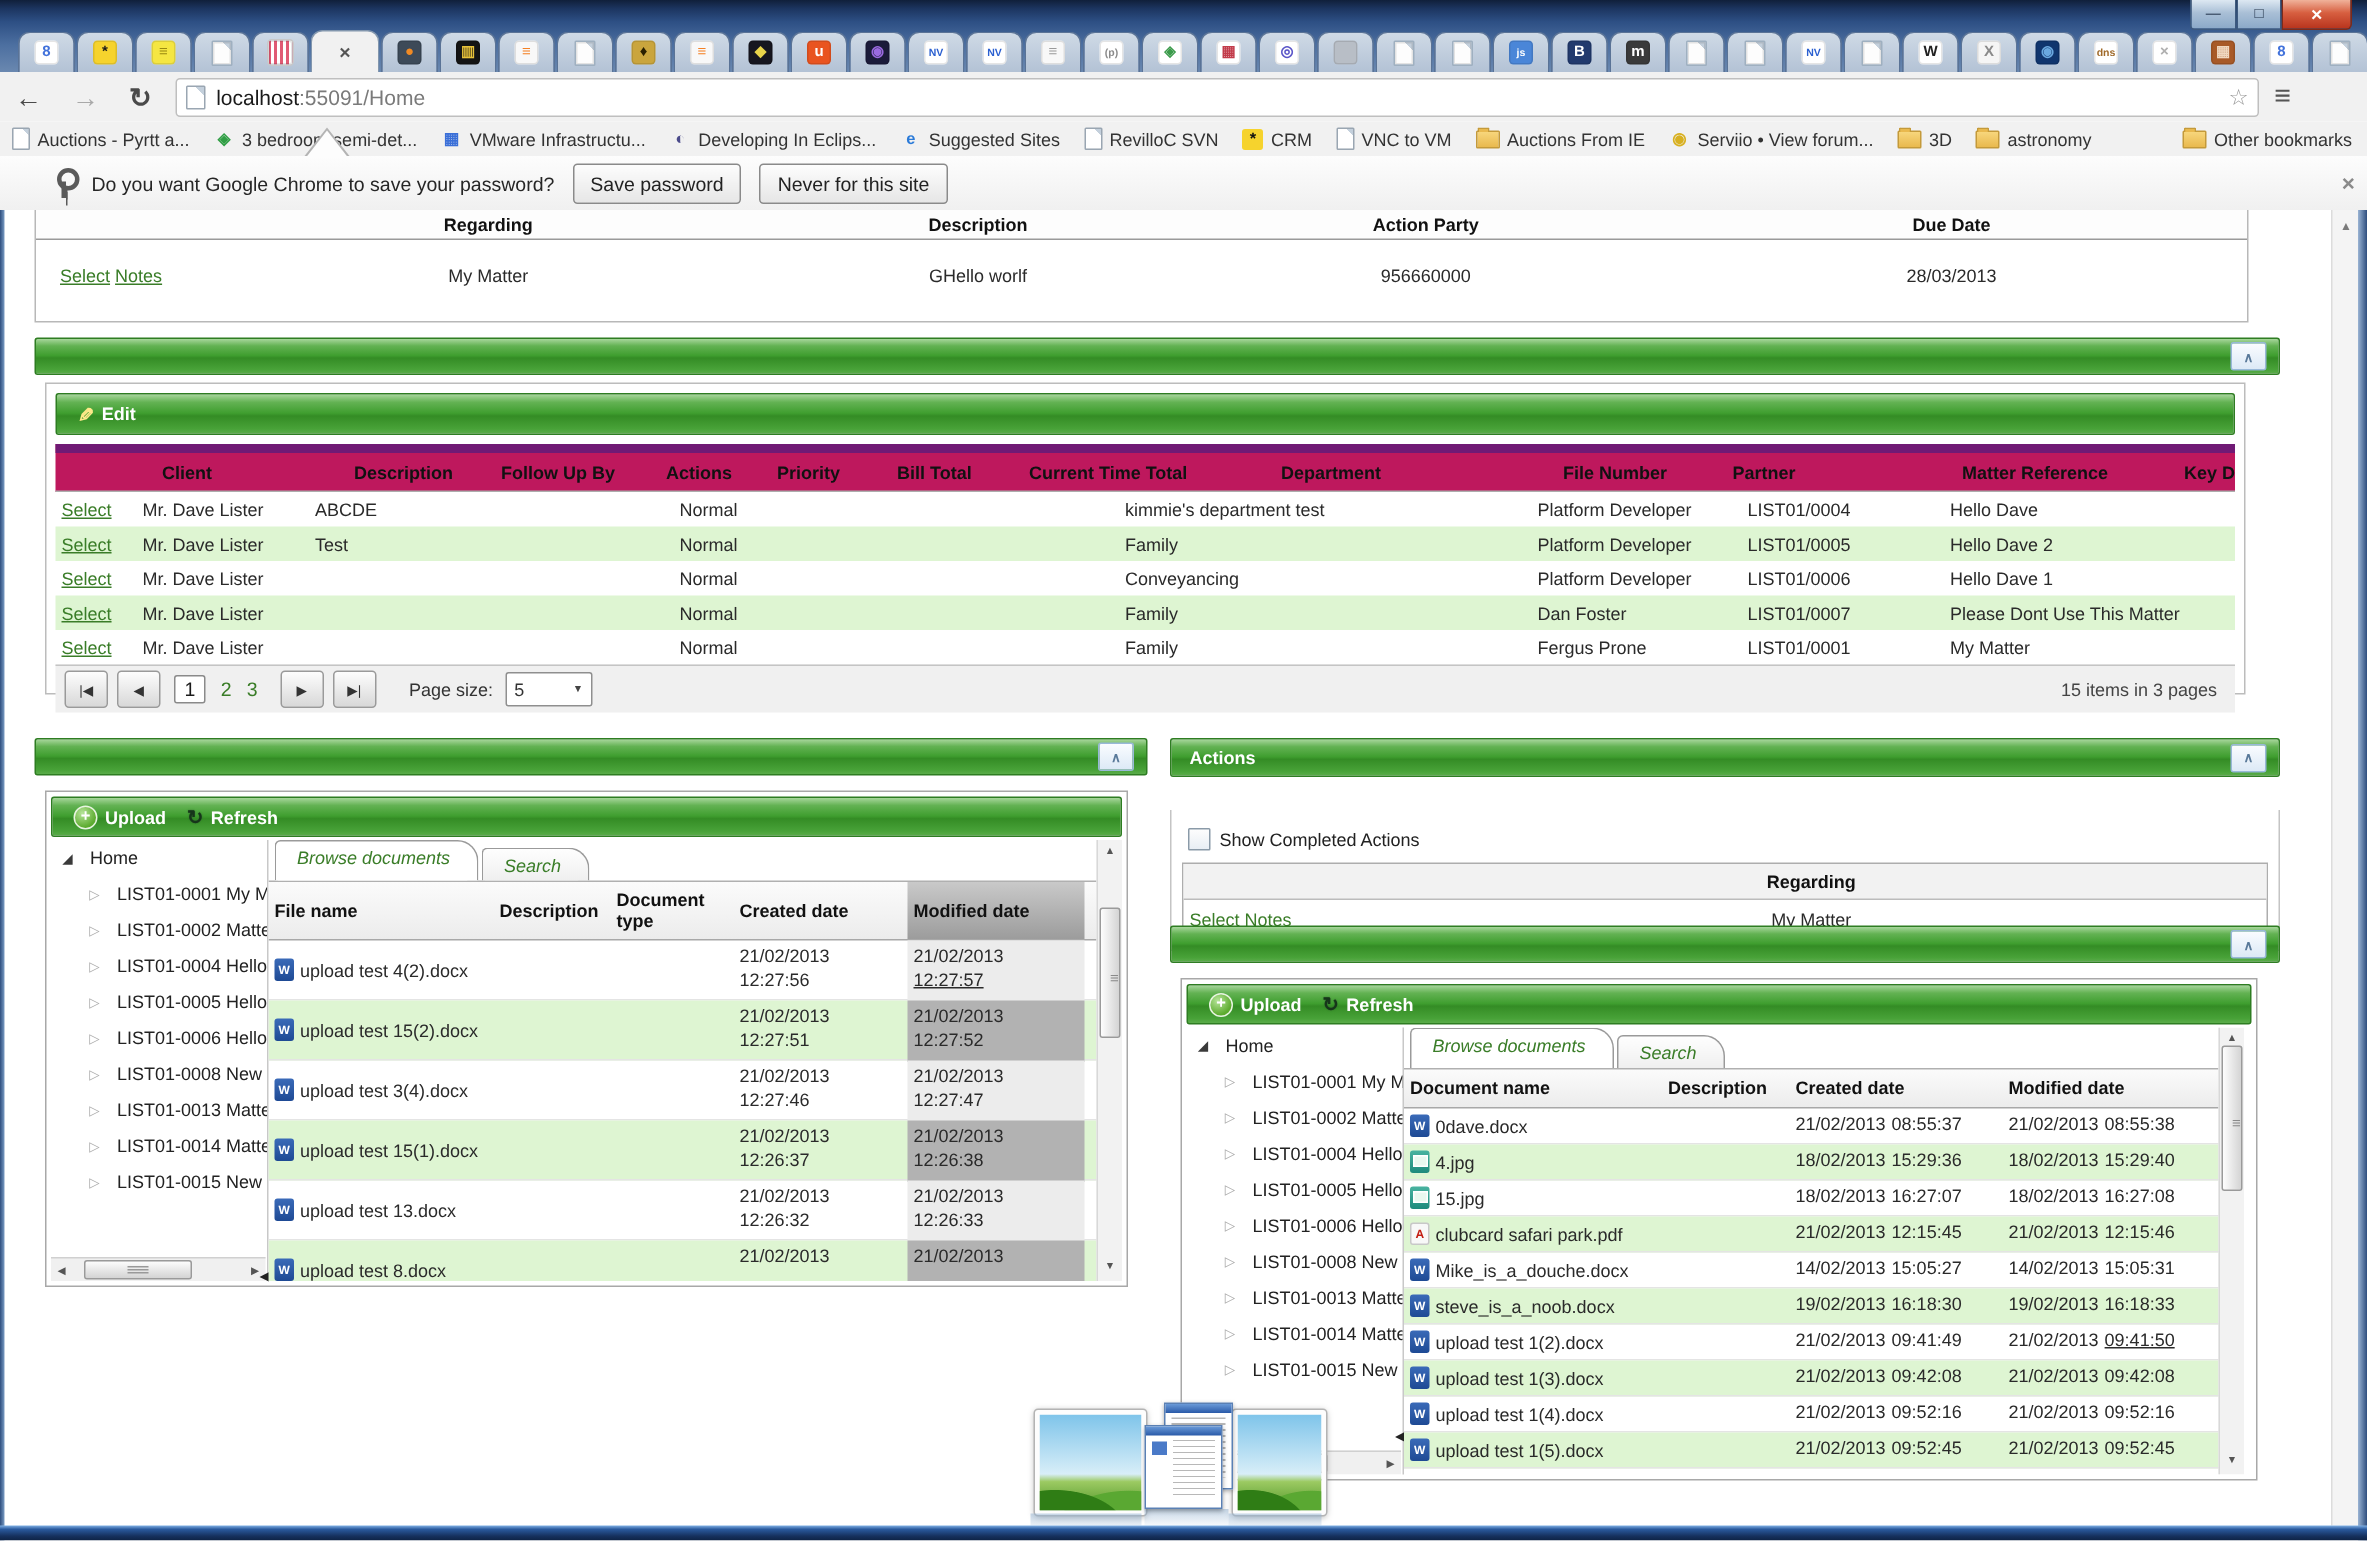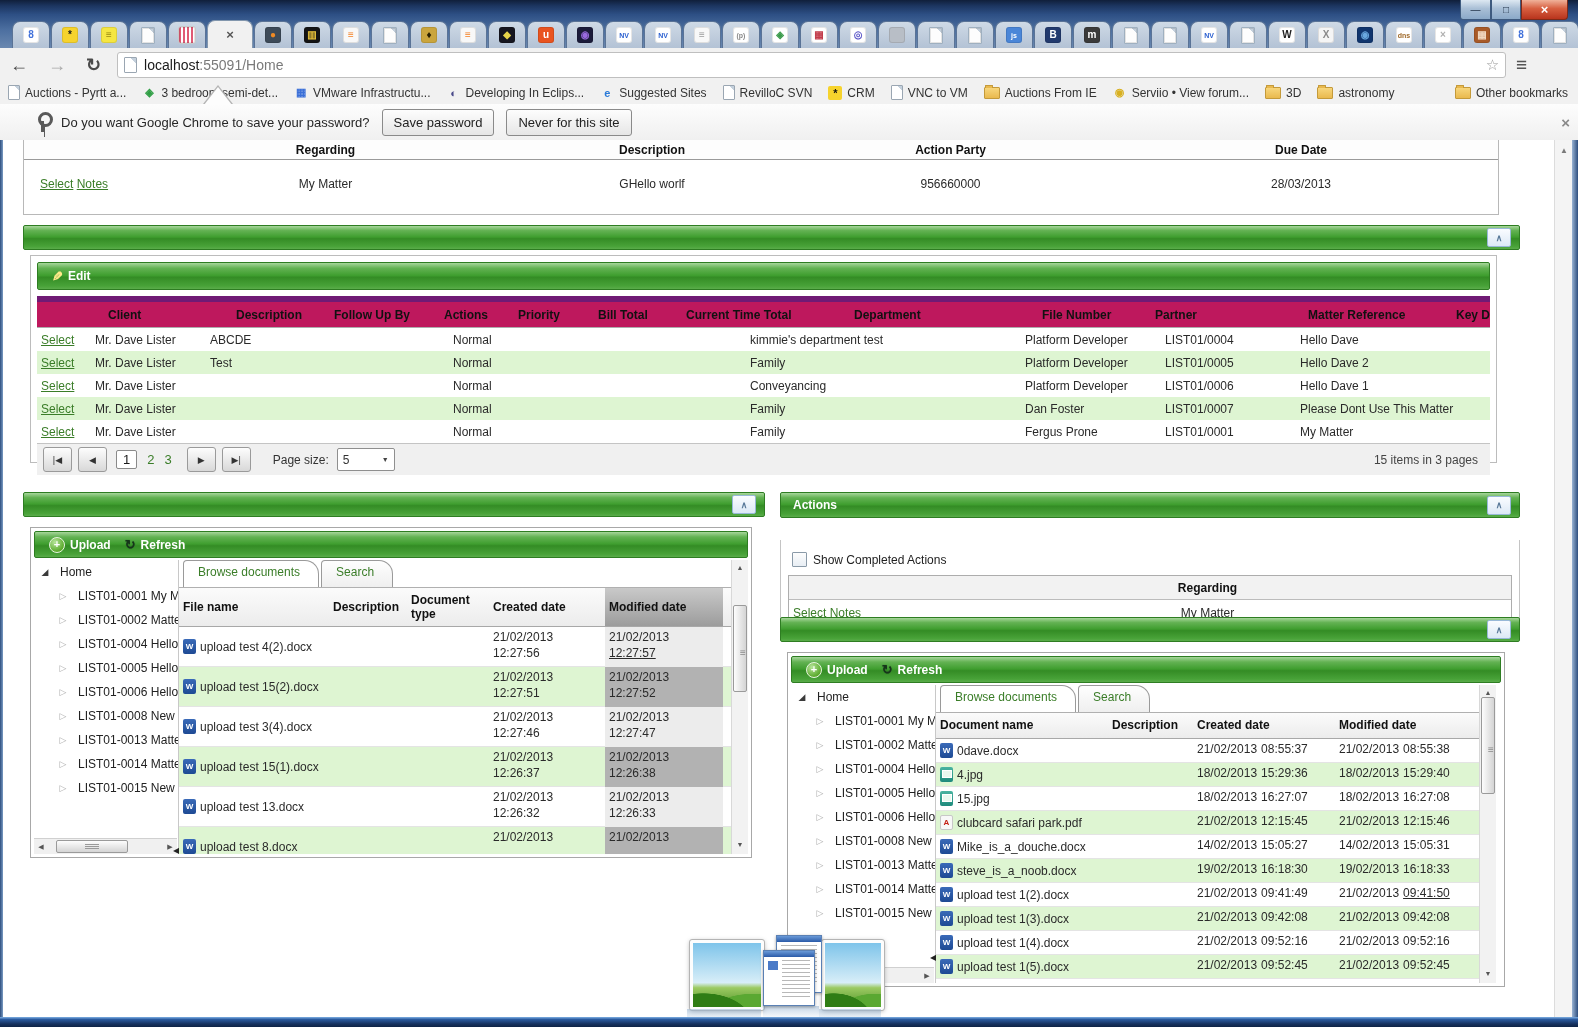--- a/index.html
+++ b/index.html
@@ -132,21 +132,21 @@
   .tarr.root{color:#3a3a3a;font-size:9px;margin-left:6px;margin-right:10px;}
   .tarr.child{color:#adadad;font-size:9px;margin-left:24px;margin-right:10px;}
   .hscroll{position:absolute;left:0;right:1px;bottom:0;height:15px;background:#f0f0f0;border-top:1px solid #d0d0d0;display:flex;align-items:center;}
   .hs-arr{width:14px;text-align:center;font-size:7px;color:#555;}
   .hs-thumb{height:11px;width:70px;margin-left:8px;background:linear-gradient(#fdfdfd,#d4d4d4);border:1px solid #9a9a9a;border-radius:2px;
     display:flex;align-items:center;justify-content:center;}
   .hs-grip{width:14px;border-top:1px solid #999;box-shadow:0 2px 0 #999,0 -2px 0 #999;height:0;}
   .split-col{position:absolute;font-size:8px;color:#222;}
 
   .contentpane{position:absolute;top:32px;bottom:3px;overflow:hidden;}
-  .dtabs{height:27px;display:flex;padding-left:4px;}
+  .dtabs{height:27px;display:flex;align-items:flex-end;padding-left:4px;font-style:italic;}
   .dtab{border:1px solid #9a9a9a;border-bottom:none;border-radius:4px 14px 0 0;padding:4px 18px 3px 14px;
     font-size:12px;color:#3a7d28;background:linear-gradient(#fefefe,#efefef);margin-right:2px;position:relative;}
   .dtab.active{background:#fff;font-weight:normal;z-index:2;height:19px;}
   .ftable .hd{align-items:center;background:linear-gradient(#fbfbfb,#ececec);border-top:1px solid #b0b0b0;border-bottom:1px solid #a8a8a8;}
   .ftable .hd .cell{font-weight:bold;color:#111;white-space:normal;line-height:1.2;}
   .ftable .rw .cell{display:flex;align-items:center;}
   .ftable .rw .cell.dt{display:block;line-height:1.35;white-space:normal;padding-top:2px;}
   .hd .cell.graycol{background:linear-gradient(#c9c9c9,#9c9c9c);height:100%;display:flex;align-items:center;}
   .rw .cell.graycol{background:#ececec;height:100%;}
   .rw.alt .cell.graycol{background:#b2b2b2;}

